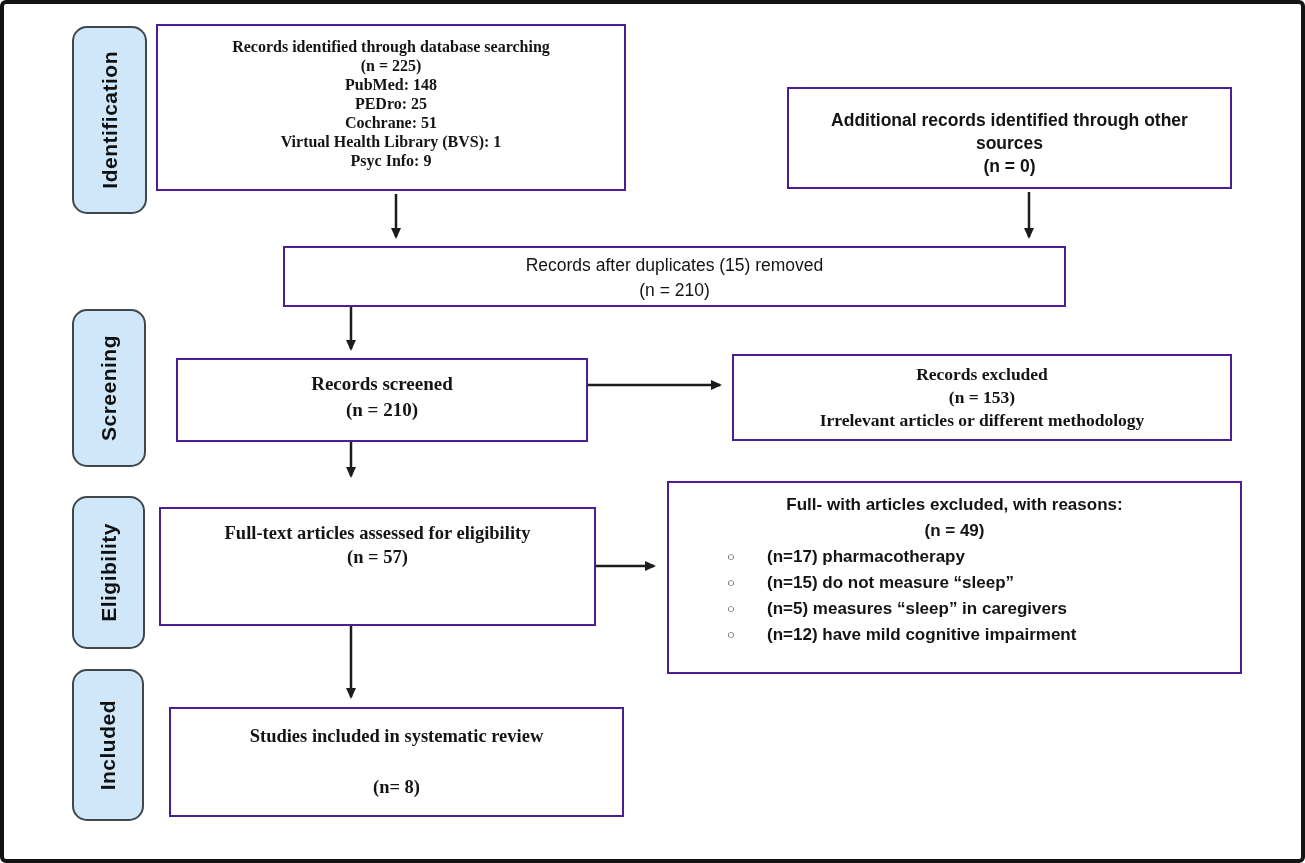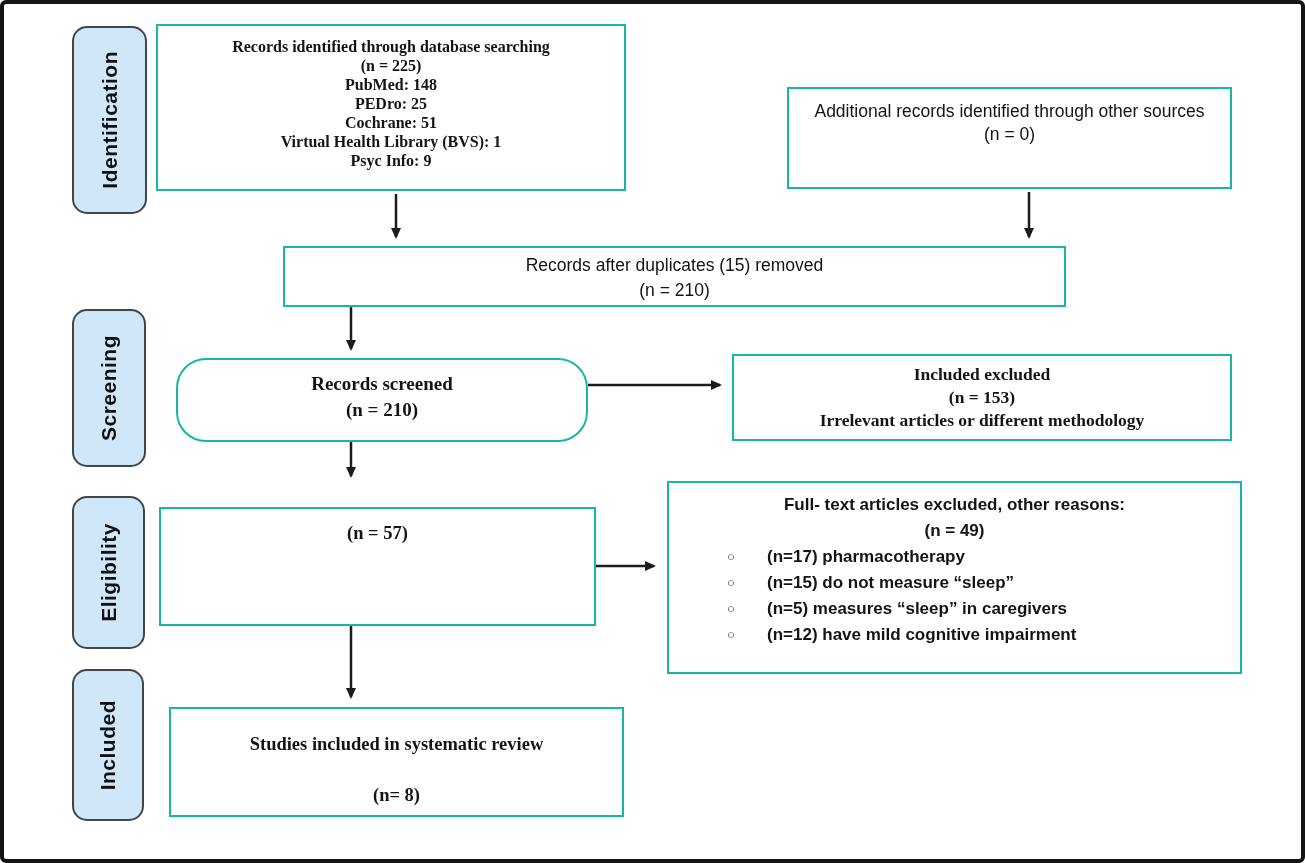--- a/index.html
+++ b/index.html
@@ -30,49 +30,49 @@
     font-weight:700;
     font-size:21px;
     letter-spacing:.5px;
     color:#101010;
     white-space:nowrap;
   }
   
   .box{
     position:absolute;
     background:#ffffff;
-    border:2px solid #14b8a6;
+    border:2px solid #4c1d95;
     box-sizing:border-box;
     text-align:center;
   }
   .serif{font-family:"Liberation Serif",serif;font-weight:700;}
   .sans{font-family:"Liberation Sans",sans-serif;}
 
   .box-identified{left:152px;top:20px;width:470px;height:167px;font-size:16px;line-height:19px;padding-top:11px;}
   .box-identified .title{max-width:345px;margin:0 auto;}
 
-  .box-additional{left:783px;top:83px;width:445px;height:102px;font-size:17.5px;line-height:23px;font-weight:400;padding-top:11px;}
+  .box-additional{left:783px;top:83px;width:445px;height:102px;font-size:17.5px;line-height:23px;font-weight:700;padding-top:20px;}
   .box-additional .title{max-width:400px;margin:0 auto;}
   .box-additional .n{}
 
   .box-duplicates{left:279px;top:242px;width:783px;height:61px;font-size:17.5px;line-height:25px;padding-top:5px;font-weight:400;}
 
-  .box-screened{left:172px;top:354px;width:412px;height:84px;font-size:19px;line-height:26px;padding-top:11px;border-radius:30px;}
+  .box-screened{left:172px;top:354px;width:412px;height:84px;font-size:19px;line-height:26px;padding-top:11px;}
 
   .box-rec-excluded{left:728px;top:350px;width:500px;height:87px;font-size:17.5px;line-height:23px;padding-top:7px;}
 
   .box-fulltext{left:155px;top:503px;width:437px;height:119px;font-size:18.5px;line-height:24px;padding-top:12px;}
   .box-fulltext .title{max-width:330px;margin:0 auto;}
   .box-fulltext .n{}
 
   .box-ft-excluded{left:663px;top:477px;width:575px;height:193px;font-size:17px;line-height:26px;font-weight:700;padding-top:9px;}
   .bullet-row{display:flex;text-align:left;padding-left:58px;}
   .bullet-row .bullet{width:40px;flex:0 0 40px;font-size:13px;line-height:26px;}
 
-  .box-included{left:165px;top:703px;width:455px;height:110px;font-size:18.5px;line-height:24px;padding-top:23px;}
+  .box-included{left:165px;top:703px;width:455px;height:110px;font-size:18.5px;line-height:24px;padding-top:15px;}
   .box-included .n{margin-top:27px;}
 
   .arrows{position:absolute;left:0;top:0;width:1305px;height:863px;pointer-events:none;}
   .arrows line{stroke:#1c1c1c;stroke-width:2.5;}
 </style>
 </head>
 <body>
 
 <div class="canvas">
 
@@ -123,31 +123,32 @@
     <div>Records after duplicates (15) removed</div>
     <div>(n = 210)</div>
   </div>
 
   <div class="box serif box-screened">
     <div>Records screened</div>
     <div>(n = 210)</div>
   </div>
 
   <div class="box serif box-rec-excluded">
-    <div>Included excluded</div>
+    <div>Records excluded</div>
     <div>(n = 153)</div>
     <div>Irrelevant articles or different methodology</div>
   </div>
 
   <div class="box serif box-fulltext">
+    <div class="title">Full-text articles assessed for eligibility</div>
     <div class="n">(n = 57)</div>
   </div>
 
   <div class="box sans box-ft-excluded">
-    <div>Full- text articles excluded, other reasons:</div>
+    <div>Full- with articles excluded, with reasons:</div>
     <div>(n = 49)</div>
     <div class="bullet-row">
       <span class="bullet">○</span>
       <span>(n=17) pharmacotherapy</span>
     </div>
     <div class="bullet-row">
       <span class="bullet">○</span>
       <span>(n=15) do not measure “sleep”</span>
     </div>
     <div class="bullet-row">

